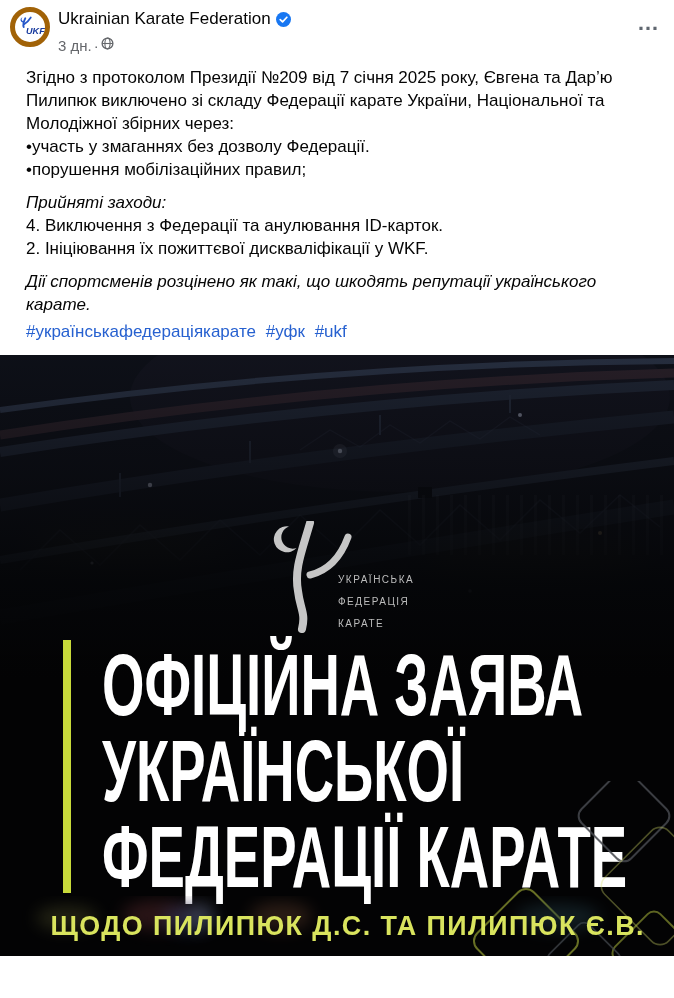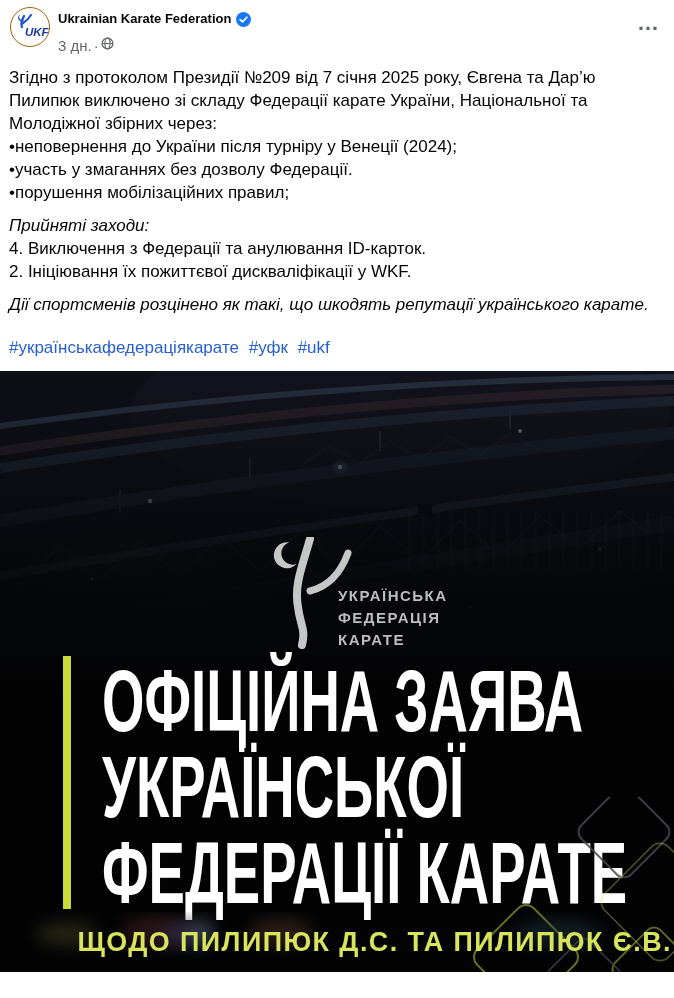--- a/index.html
+++ b/index.html
@@ -3,67 +3,67 @@
 <meta charset="utf-8">
 <style>
   * { margin:0; padding:0; box-sizing:border-box; }
   html,body { background:#fff; }
   body { font-family:"Liberation Sans", sans-serif; width:674px; overflow-x:hidden; }
 
   .post { width:674px; background:#fff; position:relative; }
 
   
   .header { display:flex; align-items:flex-start; padding:7px 10px 0 10px; position:relative; }
-  .avatar { width:40px; height:40px; border-radius:50%; border:1px solid #a16207; background:#fff;
+  .avatar { width:40px; height:40px; border-radius:50%; border:5px solid #a16207; background:#fff;
             display:flex; align-items:center; justify-content:center; flex:0 0 auto; cursor:pointer; }
   .header-info { margin-left:8px; flex:1; }
   .name-row { display:flex; align-items:center; gap:5px; margin-top:2px; }
-  .page-name { font-size:13px; font-weight:700; color:#050505; text-decoration:none; line-height:20px; }
+  .page-name { font-size:17px; font-weight:400; color:#050505; text-decoration:none; line-height:20px; }
   .badge { width:15px; height:15px; display:inline-block; }
   .meta-row { display:flex; align-items:flex-start; gap:2px; font-size:15px; color:#65676b; margin-top:8px; }
   .more-btn { position:absolute; right:14px; top:16px; color:#606770; font-size:22px; font-weight:700;
               letter-spacing:1px; line-height:14px; cursor:pointer; border:none; background:none; }
 
   
-  .post-text { padding:0 10px 0 9px; margin-top:12px; font-size:17px; line-height:23px; color:#050505; }
+  .post-text { padding:0 10px 0 26px; margin-top:12px; font-size:17px; line-height:23px; color:#050505; }
   .para { white-space:normal; }
   .mt { margin-top:10px;font-style:italic; }
-  .hashtags { margin-top:20px; }
+  .hashtags { margin-top:4px; }
   .hashtag { color:#2761d0; text-decoration:none; margin-right:5px; }
 
   
   .post-image { position:relative; width:674px; height:601px; margin-top:12px;
                 background:#050507; overflow:hidden; cursor:pointer; }
   .arena-svg { position:absolute; top:0; left:0; }
   .stand-grid { position:absolute; left:408px; top:140px; width:266px; height:60px; opacity:.09;
                 background:repeating-linear-gradient(90deg,#aab4c8 0 3px,transparent 3px 14px); }
   .crowd-hint { position:absolute; border-radius:50%; filter:blur(14px); }
   .crowd-left  { left:28px;  top:172px; width:200px; height:42px; background:#8a7a30; opacity:.11; }
   .crowd-right { left:424px; top:180px; width:220px; height:46px; background:#8a7a30; opacity:.10; }
   .fade-overlay { position:absolute; inset:0;
       background:linear-gradient(180deg, rgba(8,10,16,.42) 0%, rgba(7,8,12,.70) 20%,
                  rgba(4,5,7,.93) 38%, rgba(3,3,4,1) 54%, #030304 100%); }
 
   
   .logo-block { position:absolute; left:268px; top:166px; display:flex; }
-  .logo-text { margin-left:-16px; margin-top:48px; font-size:15px; font-weight:700;
+  .logo-text { margin-left:-16px; margin-top:48px; font-size:10px; font-weight:400;
                letter-spacing:1.5px; line-height:22px; color:#bdbdbd; }
 
   
   .accent-bar { position:absolute; left:63px; top:285px; width:8px; height:253px; background:#c8da3a; }
   .headline { position:absolute; left:102px; top:287px; }
   .hl-line { font-size:88px; line-height:86px; font-weight:700; color:#ffffff; white-space:nowrap;
              transform:scaleX(.62); transform-origin:0 0; }
 
   
   .diamonds-svg { position:absolute; right:0; bottom:0; }
 
   
   .bottom-strip { position:absolute; left:0; top:541px; width:674px; height:60px; overflow:hidden;
-                  display:flex; align-items:center; justify-content:center; }
+                  display:flex; align-items:center; justify-content:flex-start; }
   .blob { position:absolute; border-radius:50%; filter:blur(8px); opacity:.45; }
   .b1 { left:122px; top:4px;  width:72px; height:30px; background:#5a2a2e; }
   .b2 { left:162px; top:10px; width:52px; height:26px; background:#2c3e6e; }
   .b3 { left:188px; top:6px;  width:26px; height:28px; background:#8a8a92; opacity:.28; }
   .b4 { left:250px; top:6px;  width:62px; height:28px; background:#5a3a2a; }
   .b5 { left:516px; top:8px;  width:84px; height:26px; background:#24404a; }
   .b6 { left:36px;  top:10px; width:62px; height:24px; background:#4a4a28; }
   .subtitle { position:relative; left:38px; font-size:28px; font-weight:700; letter-spacing:1.5px;
               color:#d9e45e; white-space:nowrap; transform:scaleX(.96); }
 </style>
@@ -97,21 +97,20 @@
           <ellipse cx="6.5" cy="6.5" rx="2.6" ry="5.4" fill="none" stroke="#65676b" stroke-width="1.1"></ellipse>
           <line x1="1.1" y1="6.5" x2="11.9" y2="6.5" stroke="#65676b" stroke-width="1.1"></line>
         </svg>
       </div>
     </div>
     <button class="more-btn">…</button>
   </div>
 
   <div class="post-text">
     <div class="para">Згідно з протоколом Президії №209 від 7 січня 2025 року, Євгена та Дар’ю Пилипюк виключено зі складу Федерації карате України, Національної та Молодіжної збірних через:</div>
-    <div class="para">•неповернення до України після турніру у Венеції (2024);</div>
     <div class="para">•участь у змаганнях без дозволу Федерації.</div>
     <div class="para">•порушення мобілізаційних правил;</div>
 
     <div class="para mt">Прийняті заходи:</div>
     <div class="para">4. Виключення з Федерації та анулювання ID-карток.</div>
     <div class="para">2. Ініціювання їх пожиттєвої дискваліфікації у WKF.</div>
 
     <div class="para mt">Дії спортсменів розцінено як такі, що шкодять репутації українського карате.</div>
 
     <div class="hashtags">

